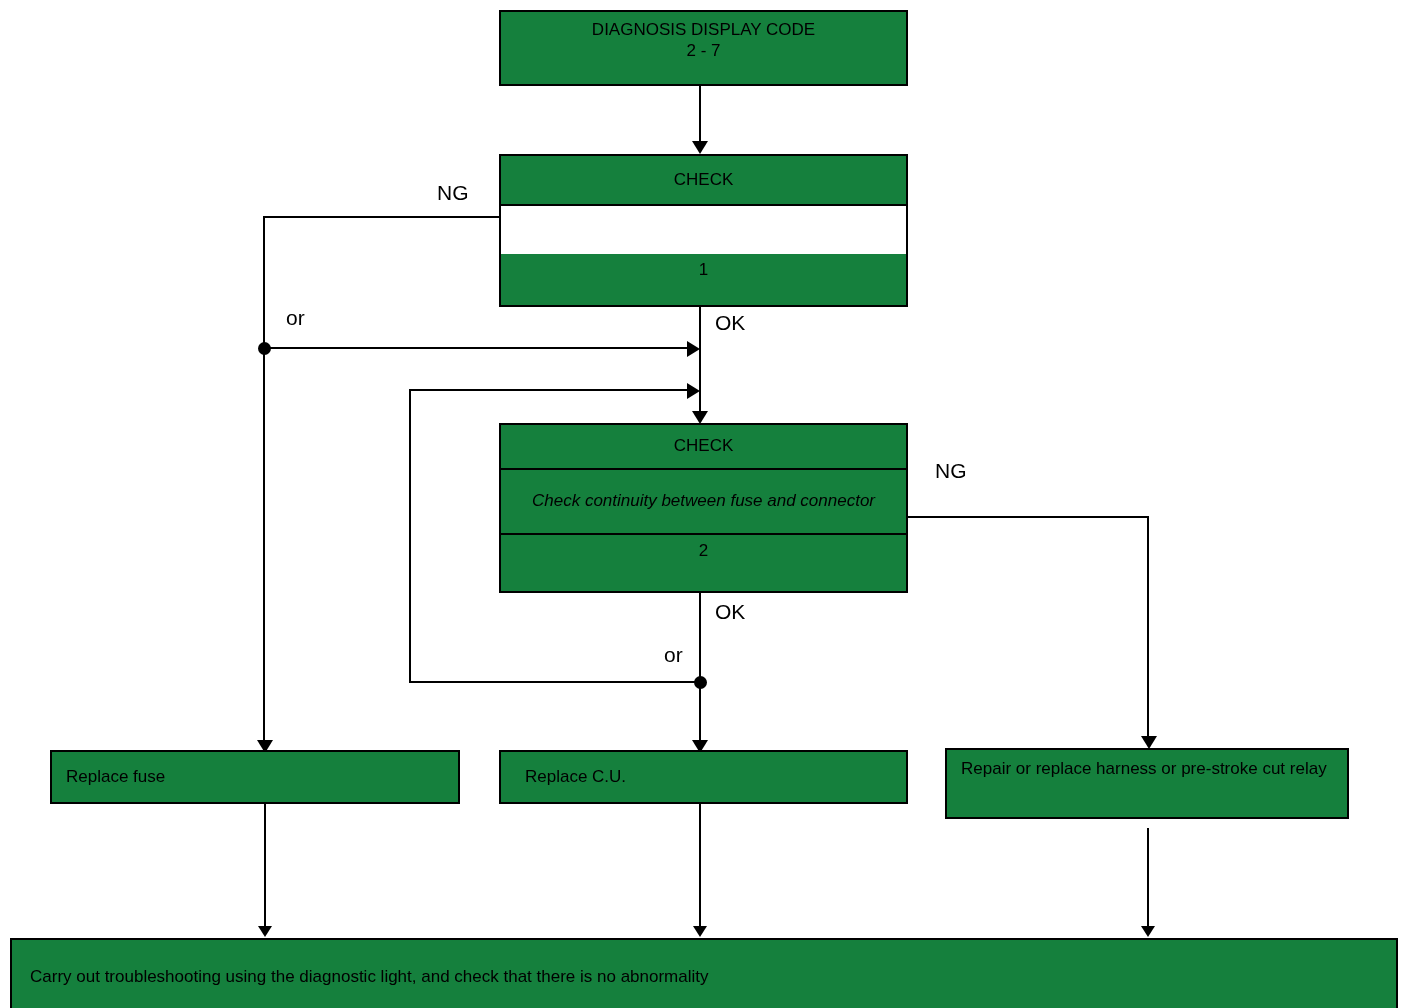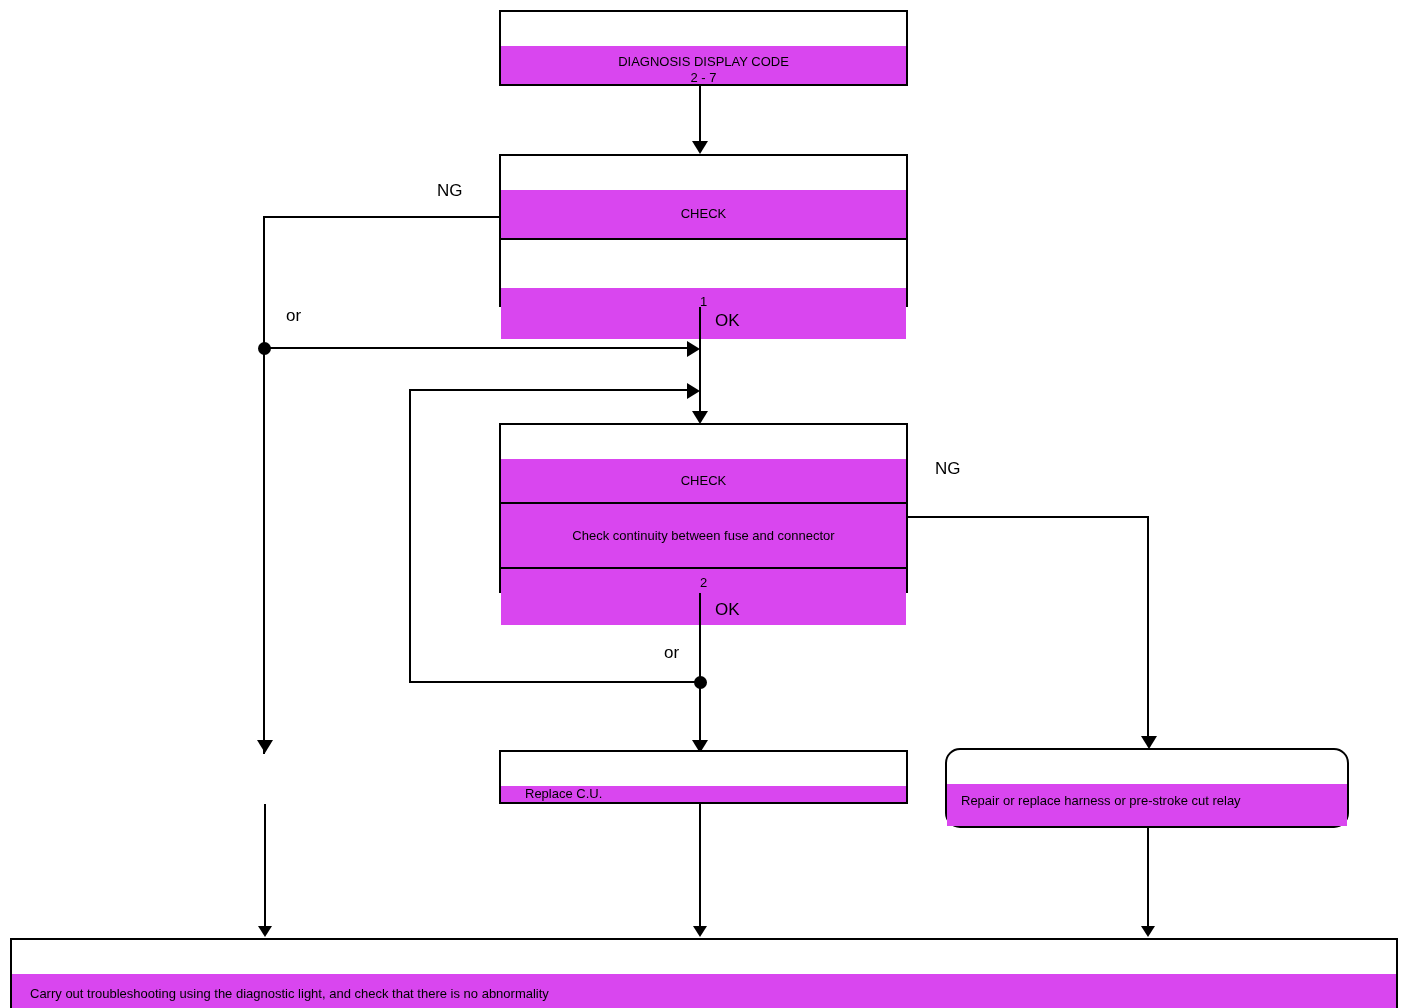--- a/index.html
+++ b/index.html
@@ -26,24 +26,23 @@
     border: 2px solid #000000;
     background: #ffffff;
   }
   .cell {
     position: absolute;
     box-sizing: border-box;
     display: flex;
     align-items: center;
     justify-content: center;
     text-align: center;
-    font-size: 13px;
+    font-size: 17px;
     line-height: 1.22;
-    background: #d946ef;
-    margin-top: 34px;
+    background: #15803d;
   }
   .cell.divider-bottom { border-bottom: 2px solid #000000; }
   .cell.left {
     justify-content: flex-start;
     text-align: left;
     padding-left: 14px;
   }
   .cell.topalign { align-items: flex-start; padding-top: 9px; }
 
   
@@ -84,21 +83,21 @@
     position: absolute;
     width: 13px;
     height: 13px;
     border-radius: 50%;
     background: #000000;
   }
 
   
   .edge-label {
     position: absolute;
-    font-size: 17px;
+    font-size: 21px;
     line-height: 1;
     white-space: nowrap;
   }
 </style>
 </head>
 <body>
 
 <div id="canvas">
 
   <div class="box" style="left:499px; top:10px; width:409px; height:76px;">
@@ -129,48 +128,51 @@
   <div class="arrow-down" style="left:692px; top:411px;"></div>
 
   <div class="hline" style="left:264px; top:347px; width:424px;"></div>
   <div class="arrow-right" style="left:687px; top:341px;"></div>
 
   <div class="hline" style="left:410px; top:389px; width:278px;"></div>
   <div class="arrow-right" style="left:687px; top:383px;"></div>
 
   <div class="box" style="left:499px; top:423px; width:409px; height:170px;">
     <div class="cell divider-bottom" style="left:0; top:0; width:405px; height:45px;">CHECK</div>
-    <div class="cell divider-bottom" style="left:0; top:45px; width:405px; height:65px; padding:0 22px;">Check continuity between fuse and connector</div>
+    <div class="cell divider-bottom" style="left:0; top:45px; width:405px; height:65px; padding:0 22px;font-style:italic;">Check continuity between fuse and connector</div>
     <div class="cell" style="left:0; top:110px; width:405px; height:56px; align-items:flex-start; padding-top:6px;">2</div>
   </div>
 
   <div class="edge-label" style="left:935px; top:460px;">NG</div>
   <div class="hline" style="left:906px; top:516px; width:243px;"></div>
   <div class="vline" style="left:1147px; top:516px; height:225px;"></div>
   <div class="arrow-down" style="left:1141px; top:736px;"></div>
 
   <div class="edge-label" style="left:715px; top:601px;">OK</div>
   <div class="vline" style="left:699px; top:593px; height:161px;"></div>
   <div class="arrow-down" style="left:692px; top:740px;"></div>
 
   <div class="junction-dot" style="left:694px; top:676px;"></div>
   <div class="edge-label" style="left:664px; top:644px;">or</div>
   <div class="hline" style="left:409px; top:681px; width:291px;"></div>
   <div class="vline" style="left:409px; top:389px; height:294px;"></div>
 
+  <div class="box" style="left:50px; top:750px; width:410px; height:54px;">
+    <div class="cell left" style="left:0; top:0; right:0; bottom:0;">Replace fuse</div>
+  </div>
   <div class="vline thin" style="left:264px; top:804px; height:126px;"></div>
   <div class="arrow-down small" style="left:258px; top:926px;"></div>
 
   <div class="box" style="left:499px; top:750px; width:409px; height:54px;">
     <div class="cell left" style="left:0; top:0; right:0; bottom:0;padding-left:24px;">Replace C.U.</div>
   </div>
   <div class="vline thin" style="left:699px; top:804px; height:126px;"></div>
   <div class="arrow-down small" style="left:693px; top:926px;"></div>
 
-  <div class="box" style="left:945px; top:748px; width:404px; height:80px;border-radius:15px;">
+  <div class="box" style="left:945px; top:748px; width:404px; height:71px;">
     <div class="cell left topalign" style="left:0; top:0; right:0; bottom:0; padding-right:16px;">Repair or replace harness or pre-stroke cut relay</div>
   </div>
   <div class="vline thin" style="left:1147px; top:828px; height:102px;"></div>
   <div class="arrow-down small" style="left:1141px; top:926px;"></div>
 
   <div class="box" style="left:10px; top:938px; width:1388px; height:78px;">
     <div class="cell left" style="left:0; top:0; right:0; bottom:0; padding-left:18px;">Carry out troubleshooting using the diagnostic light, and check that there is no abnormality</div>
   </div>
 
 </div>

